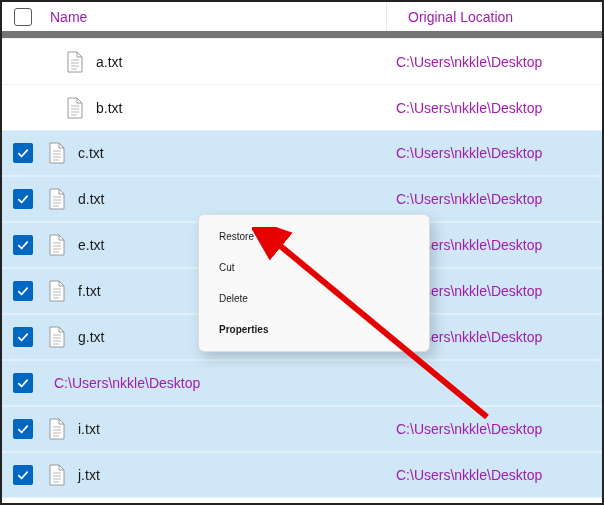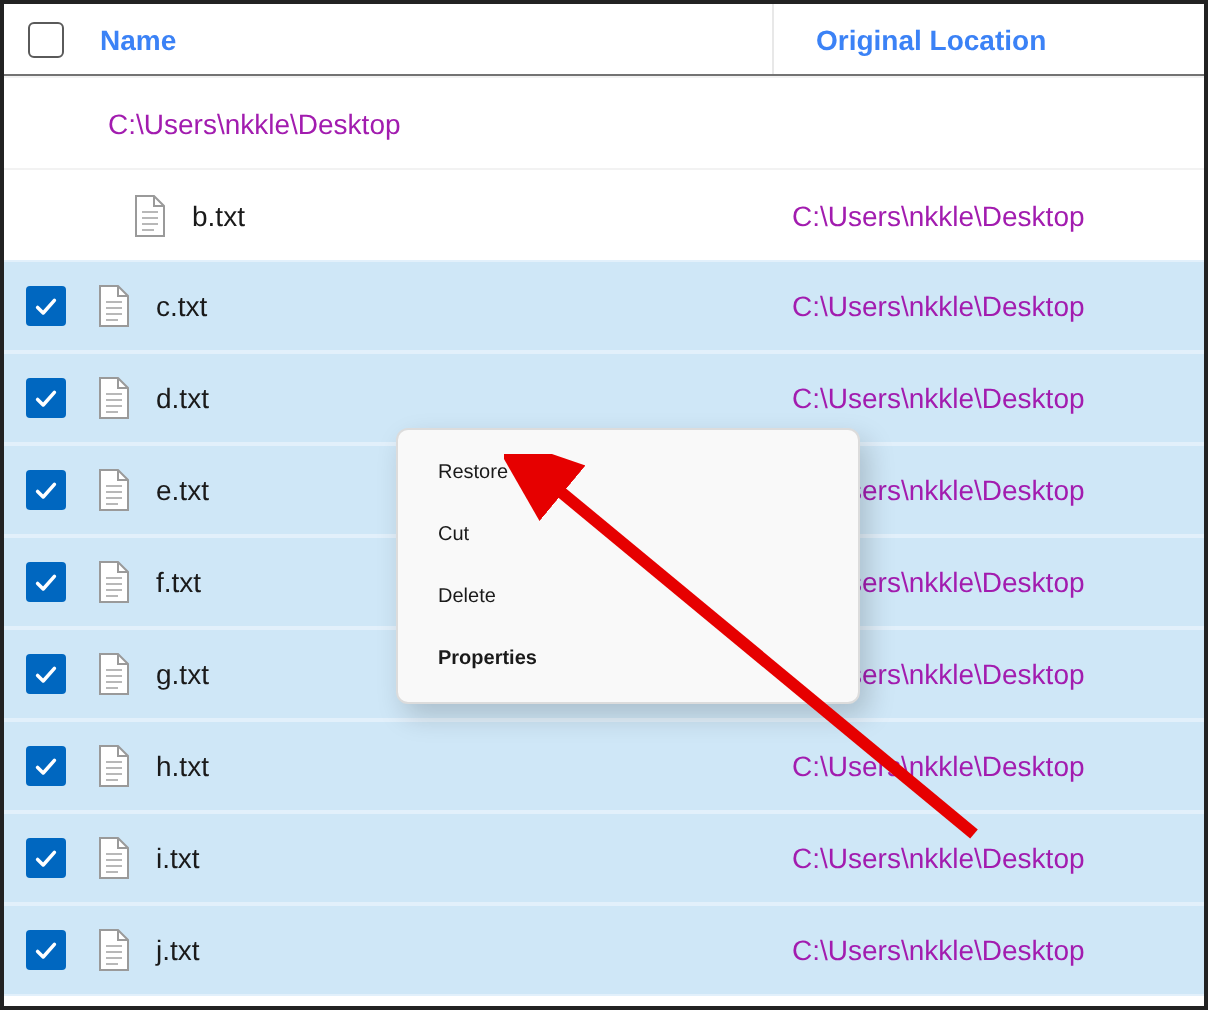--- a/index.html
+++ b/index.html
@@ -10,25 +10,24 @@
       width: 604px;
       height: 505px;
       background: #fff;
       border: 2px solid #222;
       position: relative;
       overflow: hidden;
     }
     .header-row {
       display: flex;
       height: 36px;
-      border-bottom: 1px solid #737373;
+      border-bottom: 7px solid #737373;
       align-items: center;
-      color: #3b82f6;
+      color: #a21caf;
       background: #fff;
-      font-weight: bold;
     }
     .col-check { width: 42px; display:flex; align-items:center; justify-content:center; }
     .col-name { flex: 1; padding-left: 6px; }
     .col-loc  { width: 216px; padding-left: 21px; border-left: 1px solid #e8e8e8; height:100%; display:flex; align-items:center; }
     .hdr-chk {
       width: 18px; height: 18px;
       border: 1.5px solid #5a5a5a;
       border-radius: 3px;
       background: #fff;
     }
@@ -85,20 +84,31 @@
   </div>
   <div class="col-name">Name</div>
   <div class="col-loc">Original Location</div>
 </div>
 
 <div class="rows" id="rows">
     <div class="row">
       <div class="col-check">
         <div class="chk"></div>
       </div>
+      <div class="name-cell">
+        <span class="file-icon"><svg viewBox="0 0 18 22" width="18" height="22">
+            <path d="M2 1 h9 l5 5 v15 h-14 z" fill="#fff" stroke="#9a9a9a" stroke-width="1"></path>
+            <path d="M11 1 v5 h5" fill="none" stroke="#9a9a9a" stroke-width="1"></path>
+            <line x1="5" y1="9" x2="13" y2="9" stroke="#b8b8b8" stroke-width="1"></line>
+            <line x1="5" y1="12" x2="13" y2="12" stroke="#b8b8b8" stroke-width="1"></line>
+            <line x1="5" y1="15" x2="13" y2="15" stroke="#b8b8b8" stroke-width="1"></line>
+            <line x1="5" y1="18" x2="11" y2="18" stroke="#b8b8b8" stroke-width="1"></line>
+          </svg></span>
+        <span>a.txt</span>
+      </div>
       <div class="loc-cell">C:\Users\nkkle\Desktop</div>
     </div>
     <div class="row">
       <div class="col-check">
         <div class="chk"></div>
       </div>
       <div class="name-cell">
         <span class="file-icon"><svg viewBox="0 0 18 22" width="18" height="22">
             <path d="M2 1 h9 l5 5 v15 h-14 z" fill="#fff" stroke="#9a9a9a" stroke-width="1"></path>
             <path d="M11 1 v5 h5" fill="none" stroke="#9a9a9a" stroke-width="1"></path>
@@ -216,31 +226,20 @@
       </div>
       <div class="loc-cell">C:\Users\nkkle\Desktop</div>
     </div>
     <div class="row selected">
       <div class="col-check">
         <div class="chk on">
           <svg viewBox="0 0 20 20" width="14" height="14">
             <polyline points="4,11 8,15 16,6" fill="none" stroke-width="2.5" stroke-linecap="round" stroke-linejoin="round"></polyline>
           </svg>
         </div>
-      </div>
-      <div class="name-cell">
-        <span class="file-icon"><svg viewBox="0 0 18 22" width="18" height="22">
-            <path d="M2 1 h9 l5 5 v15 h-14 z" fill="#fff" stroke="#9a9a9a" stroke-width="1"></path>
-            <path d="M11 1 v5 h5" fill="none" stroke="#9a9a9a" stroke-width="1"></path>
-            <line x1="5" y1="9" x2="13" y2="9" stroke="#b8b8b8" stroke-width="1"></line>
-            <line x1="5" y1="12" x2="13" y2="12" stroke="#b8b8b8" stroke-width="1"></line>
-            <line x1="5" y1="15" x2="13" y2="15" stroke="#b8b8b8" stroke-width="1"></line>
-            <line x1="5" y1="18" x2="11" y2="18" stroke="#b8b8b8" stroke-width="1"></line>
-          </svg></span>
-        <span>h.txt</span>
       </div>
       <div class="loc-cell">C:\Users\nkkle\Desktop</div>
     </div>
     <div class="row selected">
       <div class="col-check">
         <div class="chk on">
           <svg viewBox="0 0 20 20" width="14" height="14">
             <polyline points="4,11 8,15 16,6" fill="none" stroke-width="2.5" stroke-linecap="round" stroke-linejoin="round"></polyline>
           </svg>
         </div>

